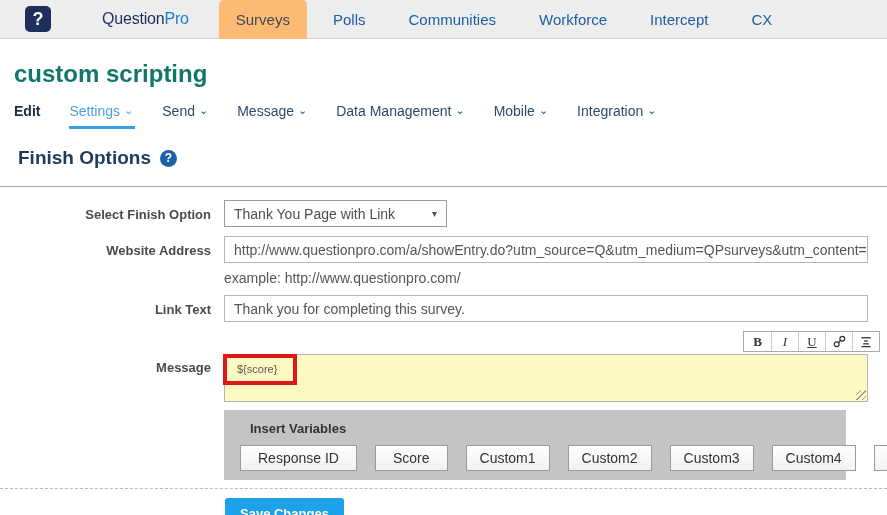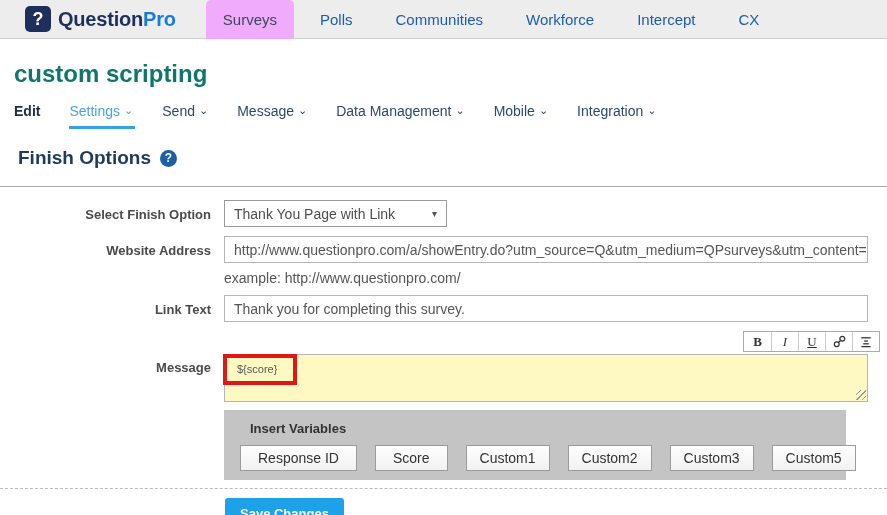--- a/index.html
+++ b/index.html
@@ -6,26 +6,26 @@
   html,body { width:887px; height:515px; overflow:hidden; background:#fff;
     font-family:"Liberation Sans", sans-serif; }
 
   
   .topbar { height:39px; background:#ededed; border-bottom:1px solid #cfcfcf;
     display:flex; align-items:stretch; position:relative; }
   .logo { display:flex; align-items:center; gap:7px; margin-left:25px; cursor:pointer; }
   .logo-badge { width:26px; height:26px; background:#1e2f5c; border-radius:5px;
     color:#fff; font-weight:bold; font-size:18px; display:flex; align-items:center;
     justify-content:center; }
-  .wordmark { font-size:20px; font-weight:700; color:#1e2f5c; letter-spacing:-0.2px; }
+  .wordmark { font-size:16px; font-weight:400; color:#1e2f5c; letter-spacing:-0.2px;margin-left:44px; }
   .wordmark .pro { color:#1c7cd5; }
   .tabs { display:flex; margin-left:30px; align-items:stretch; }
   .tab { display:flex; align-items:center; padding:0 17px; color:#1d5da8;
     font-size:15px; cursor:pointer; white-space:nowrap; margin-right:9px; }
-  .tab.active { background:#f0abfc; color:#3a4a5a; border-radius:5px 5px 0 0;
+  .tab.active { background:#fdba74; color:#3a4a5a; border-radius:5px 5px 0 0;
     margin-bottom:-1px; z-index:2; }
 
   
   .page-title { margin:21px 0 0 14px; font-size:24px; font-weight:700; color:#0f766e; }
 
   .subnav { display:flex; align-items:center; margin:15px 0 0 14px; font-size:14px; }
   .subnav-item { margin-right:29px; color:#2b4a6b; cursor:pointer; position:relative;
     display:flex; align-items:center; gap:4px; white-space:nowrap; }
   .subnav-item.first { color:#1c2e44; font-weight:600; }
   .subnav-item.active { color:#4aa3df;justify-content:flex-end; }
@@ -207,20 +207,21 @@
   </div>
 
   <div class="vars-panel">
     <div class="vars-title">Insert Variables</div>
     <div class="vars-buttons">
       <button class="var-btn wide">Response ID</button>
       <button class="var-btn wide">Score</button>
       <button class="var-btn">Custom1</button>
       <button class="var-btn">Custom2</button>
       <button class="var-btn">Custom3</button>
+      <button class="var-btn">Custom4</button>
       <button class="var-btn">Custom5</button>
     </div>
   </div>
 
   <hr class="dashed">
 
   <button class="save-btn">Save Changes</button>
 </div>
 
 </body></html>

